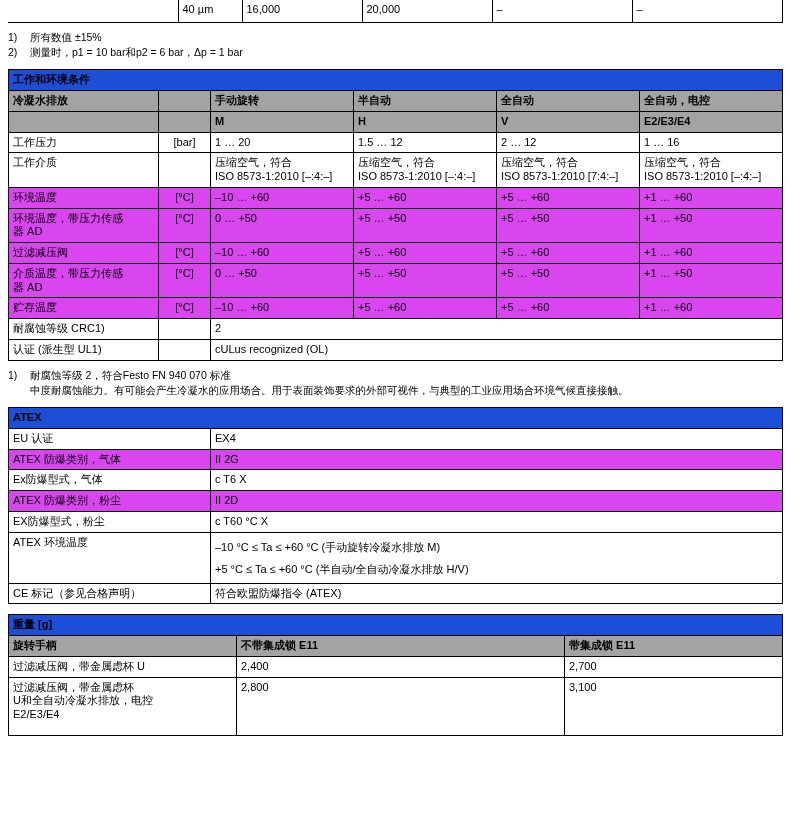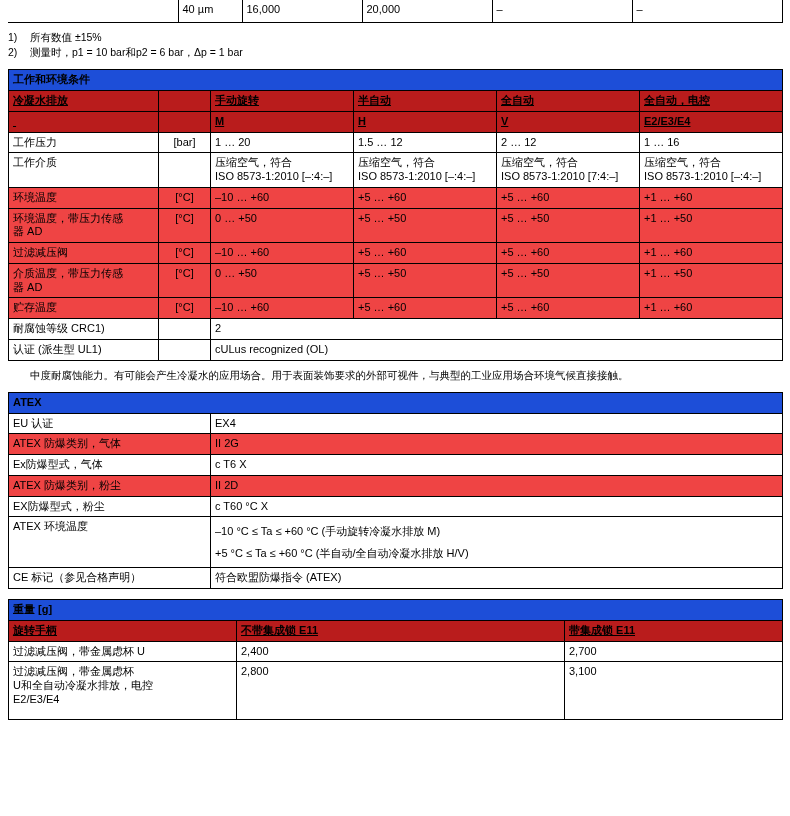--- a/index.html
+++ b/index.html
@@ -32,29 +32,28 @@
     border: 1px solid #000000;
     padding: 3px 4px;
     vertical-align: top;
     font-weight: normal;
     text-align: left;
     font-size: 11px;
     line-height: 1.25;
   }
   .nb-top { border-top: none; }
   .hdr-band td {
-    background: #b91c1c;
+    background: #a3a3a3;
     font-weight: bold;
-    text-decoration: underline;
   }
   .sect-title {
     background: #1d4ed8;
     font-weight: bold;
   }
-  .row-shade td { background: #ef4444; }
+  .row-shade td { background: #d946ef; }
   .lbl { font-weight: normal; }
   .unit {
     text-align: center;
     white-space: nowrap;
   }
   .notes {
     margin: 7px 0 9px 0;
     font-size: 10.5px;
     line-height: 1.45;
   }
@@ -215,20 +214,21 @@
 
     <tr>
       <td class="lbl">认证 (派生型 UL1)</td>
       <td class="unit"></td>
       <td colspan="4">cULus recognized (OL)</td>
     </tr>
   </tbody>
     </table>
 
   <div class="notes">
+    <span class="note"><span class="note-idx">1)</span><span>耐腐蚀等级 2，符合Festo FN 940 070 标准</span></span>
     <span class="note-wrap">中度耐腐蚀能力。有可能会产生冷凝水的应用场合。用于表面装饰要求的外部可视件，与典型的工业应用场合环境气候直接接触。</span>
   </div>
 
   <table>
     <colgroup>
       <col style="width:202px">
         <col style="width:572px">
     </colgroup>
     <tbody>
         <tr>

